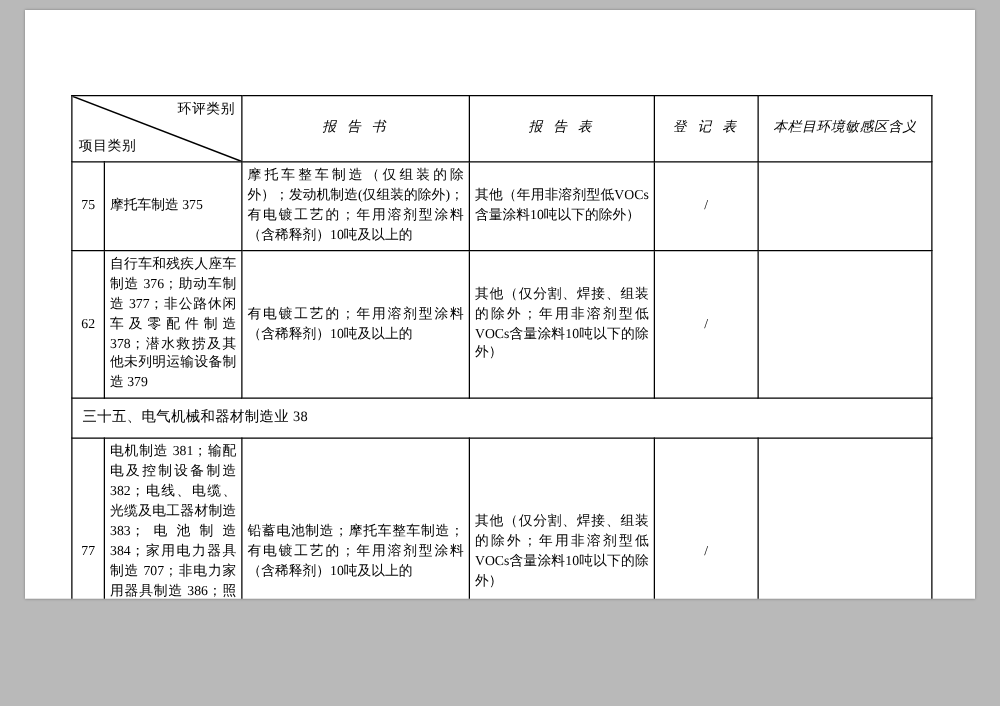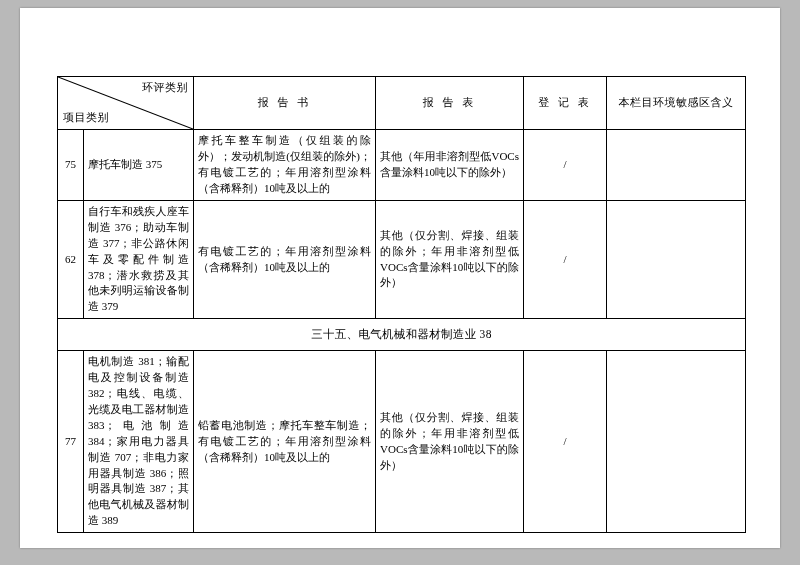--- a/index.html
+++ b/index.html
@@ -10,21 +10,21 @@
     width: 800px;
     height: 565px;
     background: #b9b9b9;
     font-family: "Liberation Serif", serif;
   }
   .page {
     position: absolute;
     left: 20px;
     top: 8px;
     width: 760px;
-    height: 540px;
+    height: 471px;
     background: #ffffff;
     box-shadow: 0 0 2px rgba(0,0,0,0.35);
     overflow: hidden;
   }
   .table-wrap {
     position: absolute;
     left: 37px;
     top: 68px;
     width: 688px;
   }
@@ -71,34 +71,34 @@
     left: 5px;
     bottom: 3px;
     font-size: 11px;
     letter-spacing: 0.5px;
   }
   .hdr-center {
     text-align: center;
     height: 46px;
     letter-spacing: 3px;
     font-size: 11.5px;
+    font-style: italic;
   }
   .hdr-center.tight { letter-spacing: 0.5px; }
 
   td.num { text-align: center; font-size: 11.5px; }
   td.cat { text-align: justify; text-align-last: left; margin-left: 45px; }
   td.body { text-align: justify; text-align-last: left; }
   td.reg { text-align: center; font-size: 12px; }
   td.note { text-align: center; }
 
   tr.section td {
     padding: 7px 8px;
     font-size: 11.5px;
     letter-spacing: 0.3px;
-    text-align: center;
   }
 
   .page-num {
     position: absolute;
     left: 0;
     right: 0;
     top: 484px;
     text-align: center;
     font-size: 12.5px;
     letter-spacing: 4px;

